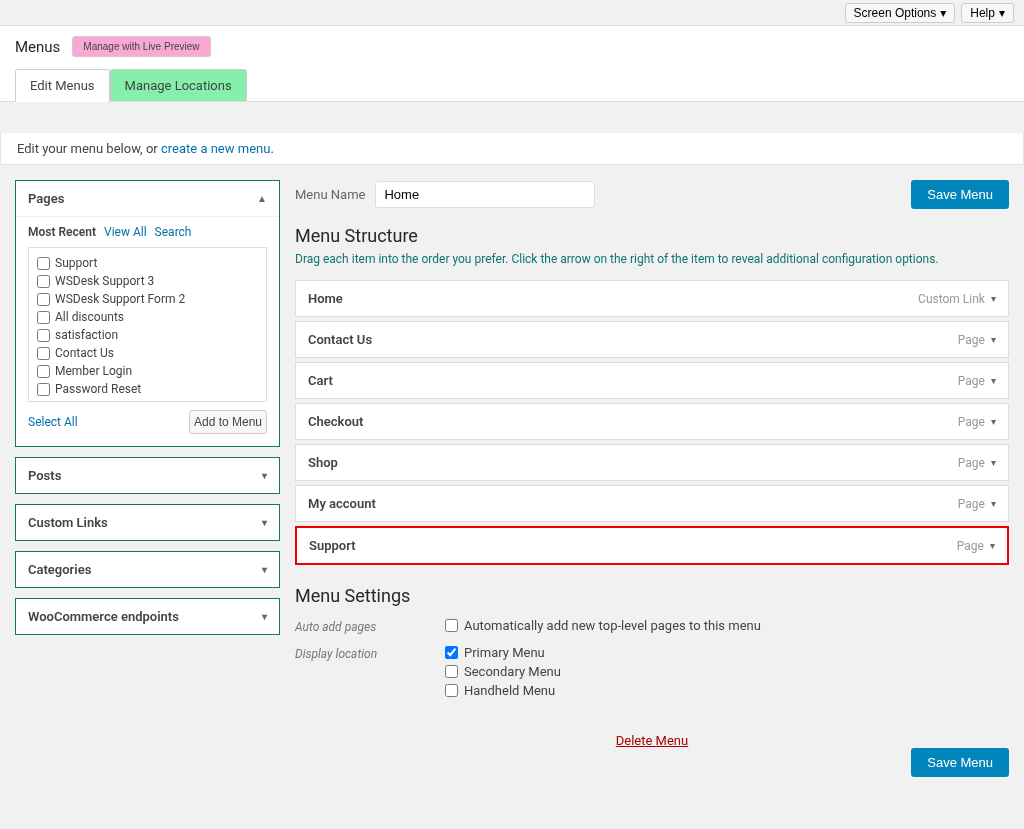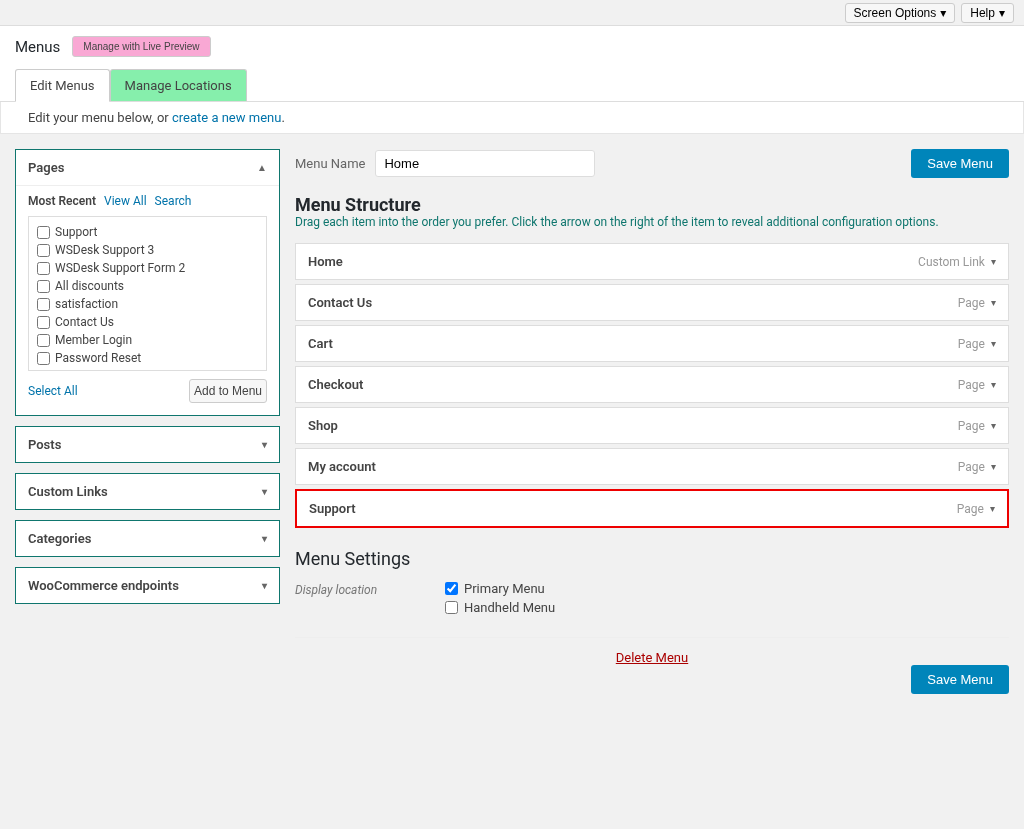--- a/index.html
+++ b/index.html
@@ -12,21 +12,21 @@
     
     .page-header { background: #fff; padding: 10px 15px 0 15px; border-bottom: 1px solid #ddd; }
     .page-header-top { display: flex; align-items: center; gap: 12px; padding-bottom: 8px; }
     .page-title { font-size: 15px; font-weight: 400; color: #23282d; }
     .live-preview-btn { background: #f9a8d4; border: 1px solid #ccc; border-radius: 3px; padding: 4px 10px; font-size: 10px; cursor: pointer; color: #444; }
     .tabs { display: flex; gap: 0; margin-top: 4px; }
     .tab { padding: 8px 14px; border: 1px solid #ccc; border-bottom: none; background: #86efac; cursor: pointer; font-size: 13px; color: #444; border-radius: 3px 3px 0 0; }
     .tab.active { background: #fff; border-bottom: 1px solid #fff; margin-bottom: -1px; z-index: 1; }
 
     
-    .notice-bar { background: #fff; border: 1px solid #e5e5e5; border-top: none; padding: 8px 27px; font-size: 13px; }
+    .notice-bar { background: #fff; border: 1px solid #e5e5e5; border-top: none; padding: 8px 16px; font-size: 13px; margin-top: 31px; }
     .notice-bar a { color: #0073aa; text-decoration: none; }
 
     
     .main-content { display: flex; padding: 15px; gap: 15px; }
 
     
     .left-panel { width: 265px; flex-shrink: 0; }
     .accordion-box { background: #fff; border: 1px solid #0f766e; margin-bottom: 10px; }
     .accordion-header { display: flex; justify-content: space-between; align-items: center; padding: 10px 12px; cursor: pointer; font-weight: 600; font-size: 13px; }
     .accordion-header .chevron { font-size: 10px; color: #666; }
@@ -41,21 +41,21 @@
     .select-all-link { color: #0073aa; font-size: 12px; cursor: pointer; text-decoration: none; }
     .add-to-menu-btn { background: #f7f7f7; border: 1px solid #ccc; border-radius: 3px; padding: 4px 4px; font-size: 12px; cursor: pointer; color: #444; }
 
     
     .right-panel { flex: 1; }
     .menu-name-row { display: flex; align-items: center; gap: 10px; margin-bottom: 16px; }
     .menu-name-label { font-size: 13px; color: #666; }
     .menu-name-input { border: 1px solid #ddd; padding: 5px 8px; font-size: 13px; width: 220px; border-radius: 3px; }
     .save-menu-btn { background: #0085ba; color: #fff; border: none; border-radius: 3px; padding: 7px 16px; font-size: 13px; cursor: pointer; margin-left: auto; }
 
-    .section-title { font-size: 18px; font-weight: 700; color: #23282d; }
+    .section-title { font-size: 18px; font-weight: 400; color: #23282d; margin-bottom: 6px; }
     .section-desc { font-size: 12px; color: #0f766e; margin-bottom: 14px; }
 
     
     .menu-item { background: #fff; border: 1px solid #ddd; padding: 10px 12px; margin-bottom: 4px; display: flex; align-items: center; justify-content: space-between; cursor: grab; }
     .menu-item.highlighted { border: 2px solid #e00; }
     .menu-item-left { font-weight: 600; font-size: 13px; }
     .menu-item-right { display: flex; align-items: center; gap: 6px; color: #999; font-size: 12px; }
     .dropdown-arrow { font-size: 10px; cursor: pointer; color: #666; }
 
     
@@ -258,30 +258,43 @@
           <span>Page</span>
           <span class="dropdown-arrow">▾</span>
         </span>
       </div>
 
     </div>
 
     <div class="menu-settings">
       <h2 class="menu-settings-title">Menu Settings</h2>
 
+      <div class="settings-row">
+        <div class="settings-label">Auto add pages</div>
+        <div class="settings-controls">
+          <label>
+            <input type="checkbox" style="">
+            <span>Automatically add new top-level pages to this menu</span>
+          </label>
+        </div>
+      </div>
 
       <div class="settings-row">
         <div class="settings-label">Display location</div>
         <div class="settings-controls">
           <label>
             <input type="checkbox" checked="" style="">
             <span>Primary Menu</span>
           </label>
           <label>
             <input type="checkbox" style="">
+            <span>Secondary Menu</span>
+          </label>
+          <label>
+            <input type="checkbox" style="">
             <span>Handheld Menu</span>
           </label>
         </div>
       </div>
     </div>
 
     <div class="footer-row">
       <a class="delete-link">Delete Menu</a>
       <button class="save-menu-btn">Save Menu</button>
     </div>

